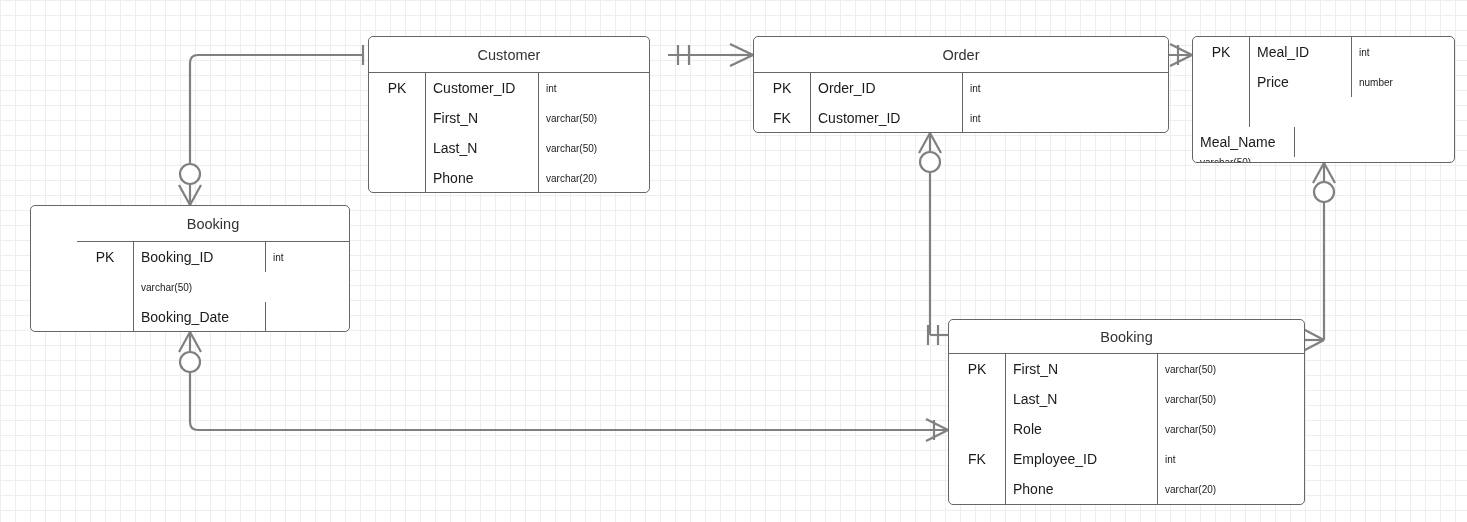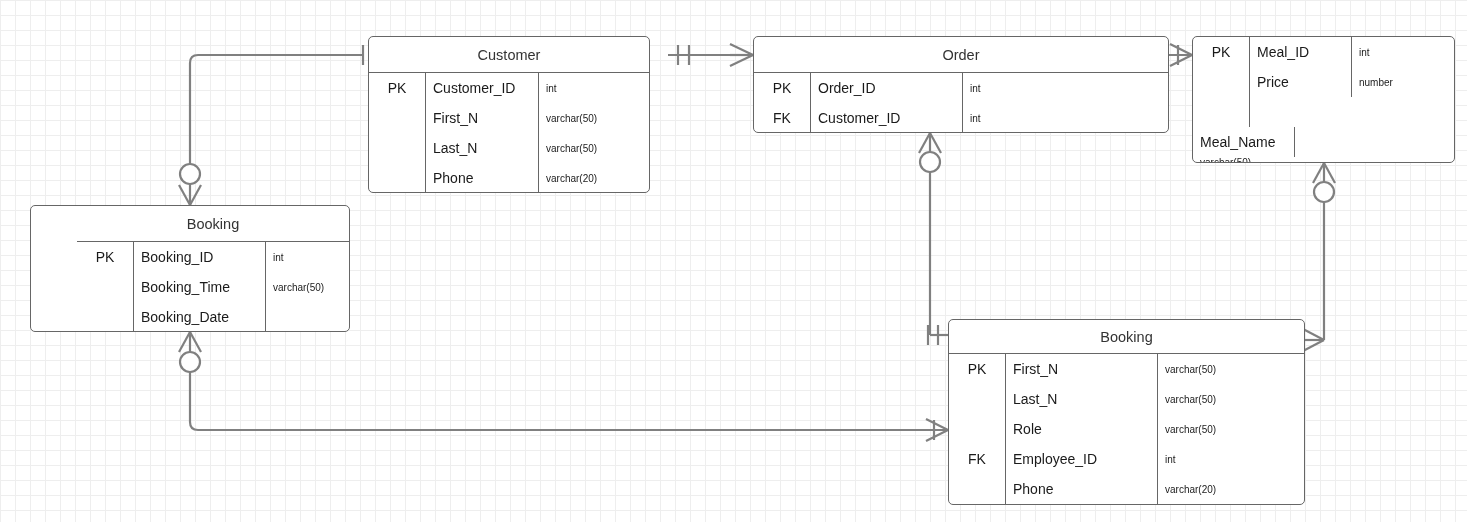--- a/index.html
+++ b/index.html
@@ -242,21 +242,20 @@
   <div class="entity" style="left:30px; top:205px; width:320px; height:127px;padding-left:46px;">
     <div class="entity-title" style="height:36px;">Booking</div>
     <div class="attr-body">
       <div class="attr-row" style="height:30px;">
         <div class="attr-key" style="width:57px; height:30px;">PK</div>
         <div class="attr-name" style="width:132px; height:30px;">Booking_ID</div>
         <div class="attr-type" style="height:30px;">int</div>
       </div>
       <div class="attr-row" style="height:30px;">
         <div class="attr-key" style="width:57px; height:30px;"></div>
-        <div class="attr-name" style="width:132px; height:30px;">Booking_Time</div>
         <div class="attr-type" style="height:30px;">varchar(50)</div>
       </div>
       <div class="attr-row" style="height:30px;">
         <div class="attr-key" style="width:57px; height:30px;"></div>
         <div class="attr-name" style="width:132px; height:30px;">Booking_Date</div>
       </div>
     </div>
   </div>
 
   <div class="entity" style="left:948px; top:319px; width:357px; height:186px;">

